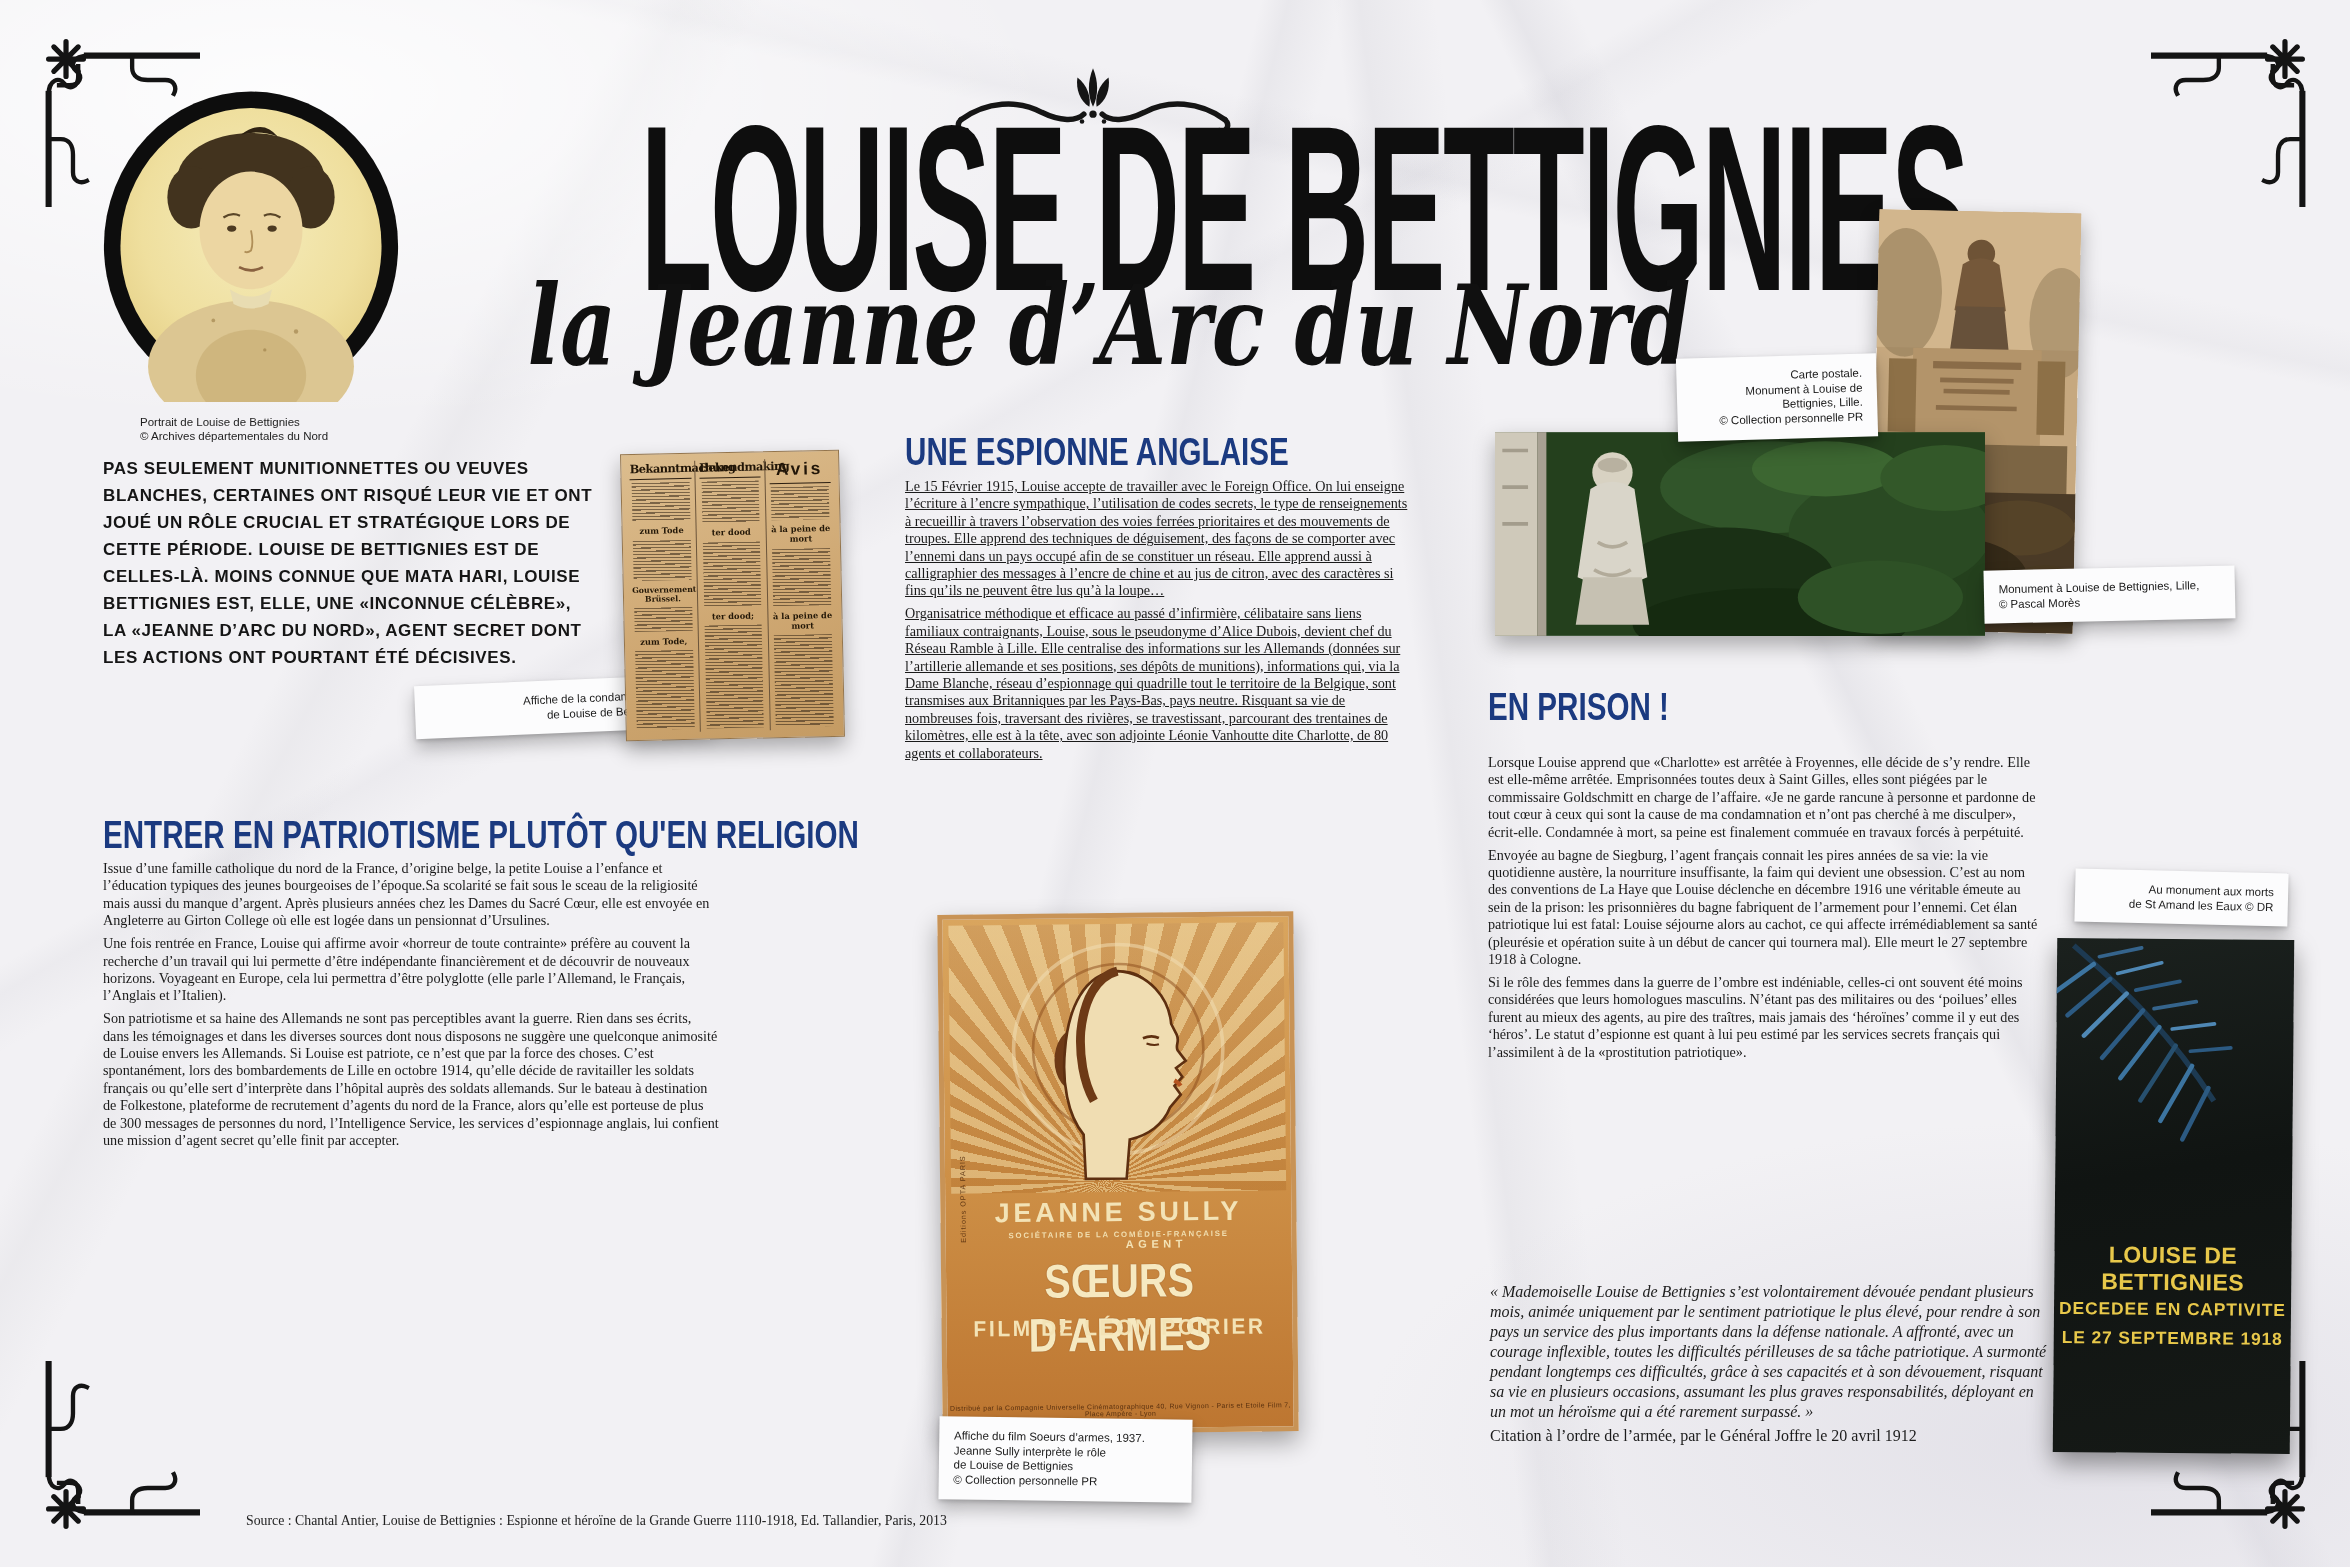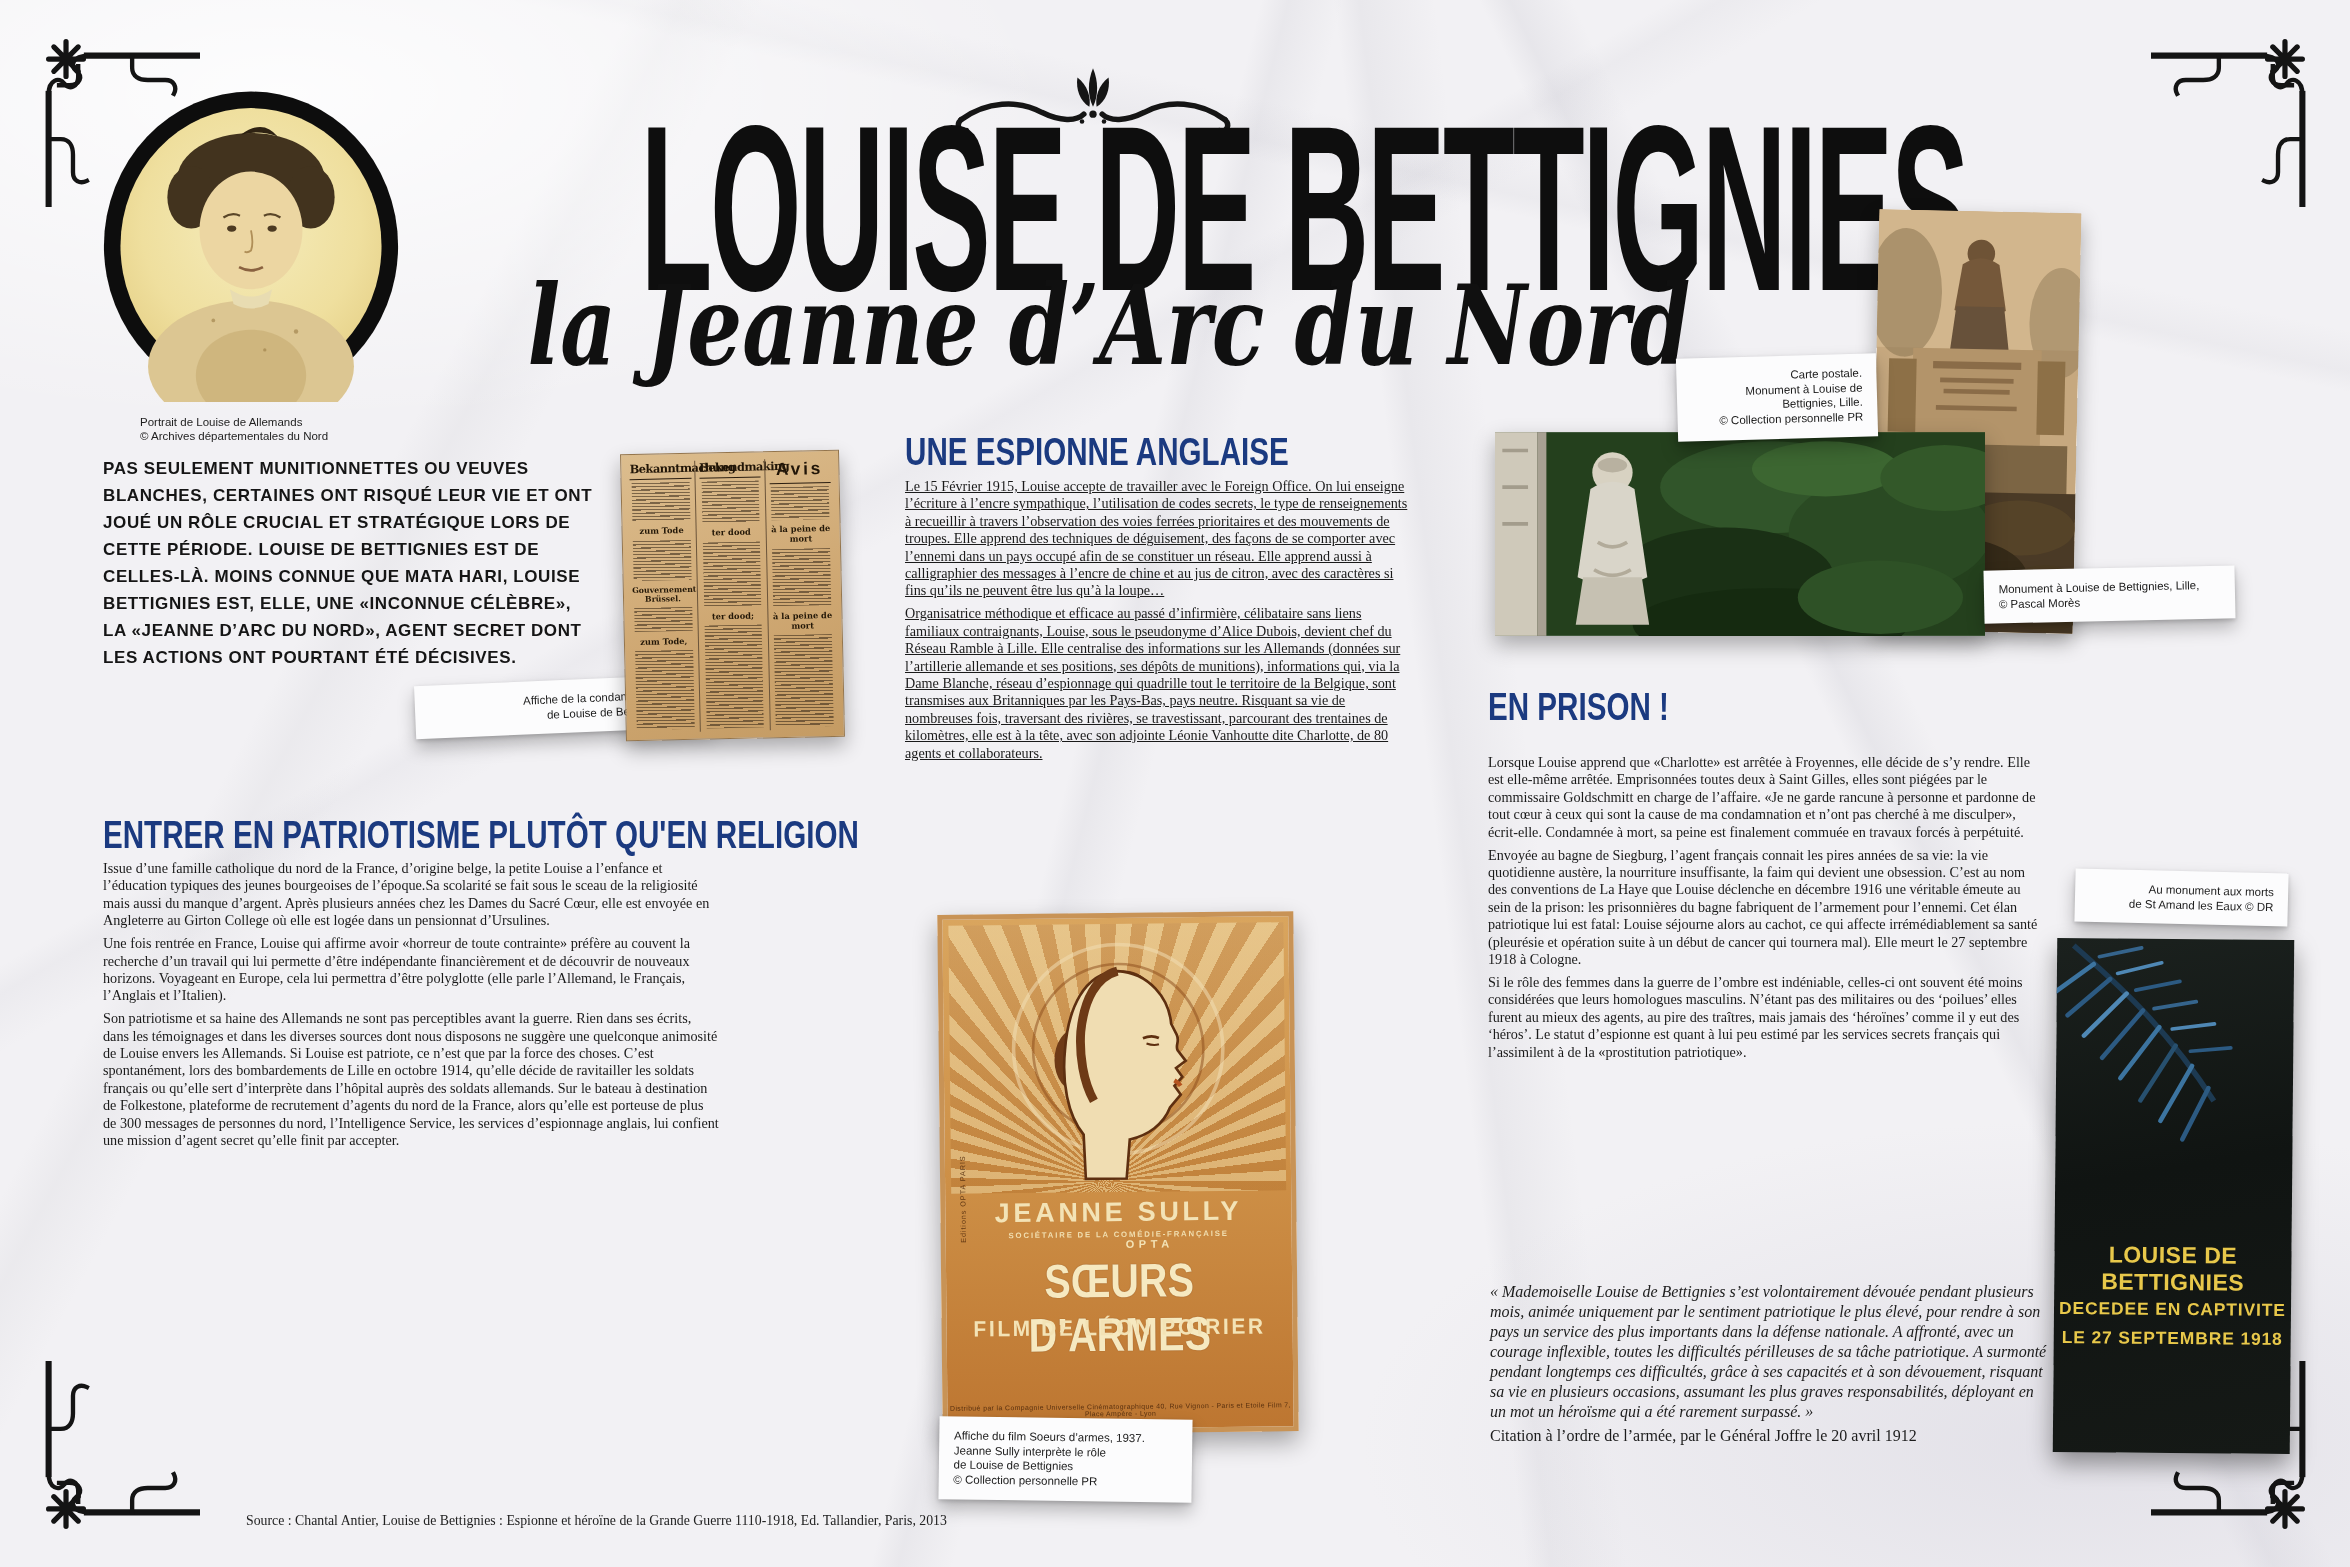--- a/index.html
+++ b/index.html
@@ -199,21 +199,21 @@
     <ellipse cx="140" cy="150" rx="5" ry="3.4" fill="#4c3a22"></ellipse>
     <ellipse cx="184" cy="150" rx="5" ry="3.4" fill="#4c3a22"></ellipse>
     <path d="M131,138 q9,-6 18,-2 M175,136 q9,-4 18,2" stroke="#5a4628" stroke-width="2.4" fill="none"></path>
     <path d="M161,152 q3,14 0,22 q-4,3 -7,1" stroke="#b08f58" stroke-width="2" fill="none"></path>
     <path d="M148,192 q13,7 26,0" stroke="#8a6240" stroke-width="3" fill="none"></path>
     <path d="M138,216 q23,16 46,0 l-4,16 q-19,10 -38,0 z" fill="#e8dcb2"></path>
     <circle cx="120" cy="250" r="2" fill="#9a7c44" opacity=".6"></circle>
     <circle cx="210" cy="262" r="2.4" fill="#9a7c44" opacity=".6"></circle>
     <circle cx="176" cy="282" r="1.8" fill="#9a7c44" opacity=".6"></circle>
   </svg>
-  <div class="abs portrait-caption">Portrait de Louise de Allemands
+  <div class="abs portrait-caption">Portrait de Louise de Bettignies
 © Archives départementales du Nord</div>
 
   <div class="abs title">LOUISE DE BETTIGNIES</div>
   <div class="abs subtitle">la Jeanne d’Arc du Nord</div>
 
   <div class="abs intro">PAS SEULEMENT MUNITIONNETTES OU VEUVES BLANCHES, CERTAINES ONT RISQUÉ LEUR VIE ET ONT JOUÉ UN RÔLE CRUCIAL ET STRATÉGIQUE LORS DE CETTE PÉRIODE. LOUISE DE BETTIGNIES EST DE CELLES-LÀ. MOINS CONNUE QUE MATA HARI, LOUISE BETTIGNIES EST, ELLE, UNE «INCONNUE CÉLÈBRE», LA «JEANNE D’ARC DU NORD», AGENT SECRET DONT LES ACTIONS ONT POURTANT ÉTÉ DÉCISIVES.</div>
 
   <div class="abs avis photo">
     <div class="avis-col">
       <div class="avis-h">Bekanntmachung</div>
@@ -325,21 +325,21 @@
       <path d="M150,52 C112,54 94,94 90,140 C86,176 92,214 110,236 L130,228 C112,204 108,168 112,136 C116,98 130,70 158,62 C170,58 178,60 186,66 C176,54 164,50 150,52 Z" fill="#6e3a16"></path>
       <ellipse cx="104" cy="152" rx="26" ry="36" fill="#6e3a16"></ellipse>
       <path d="M150,52 C186,54 208,84 210,112 L216,124 C220,132 214,136 217,142 L226,154 L215,162 L222,172 L213,182 L220,192 L208,206 C200,226 182,238 162,242 L158,286 L112,286 L110,236 C92,214 86,176 90,140 C94,94 112,54 150,52 Z" fill="#f0ddb2" stroke="#5e2f10" stroke-width="3"></path>
       <path d="M150,52 C 126,58 112,84 108,120 C 106,146 110,176 122,198" fill="none" stroke="#6e3a16" stroke-width="10"></path>
       <path d="M178,128 q10,-4 18,0" stroke="#5e2f10" stroke-width="3" fill="none"></path>
       <path d="M182,134 q8,3 14,1" stroke="#5e2f10" stroke-width="2.4" fill="none"></path>
       <path d="M213,176 q5,3 7,6" stroke="#b5541f" stroke-width="5" fill="none"></path>
     </svg>
     <div class="film-txt ft-actress">JEANNE SULLY</div>
     <div class="film-txt ft-sub">SOCIÉTAIRE DE LA COMÉDIE-FRANÇAISE</div>
-    <div class="film-txt ft-dans">OPTA</div>
+    <div class="film-txt ft-dans">AGENT</div>
     <div class="film-txt ft-title">SŒURS D’ARMES</div>
     <div class="film-txt ft-dir">FILM DE LÉON POIRIER</div>
     <div class="film-txt ft-dist">Distribué par la Compagnie Universelle Cinématographique 40, Rue Vignon - Paris et Etoile Film 7, Place Ampère - Lyon</div>
     <div class="ft-edition">Editions OPTA PARIS</div>
   </div>
   <div class="abs card card-film">Affiche du film Soeurs d’armes, 1937.
 Jeanne Sully interprète le rôle
 de Louise de Bettignies
 © Collection personnelle PR</div>
 

